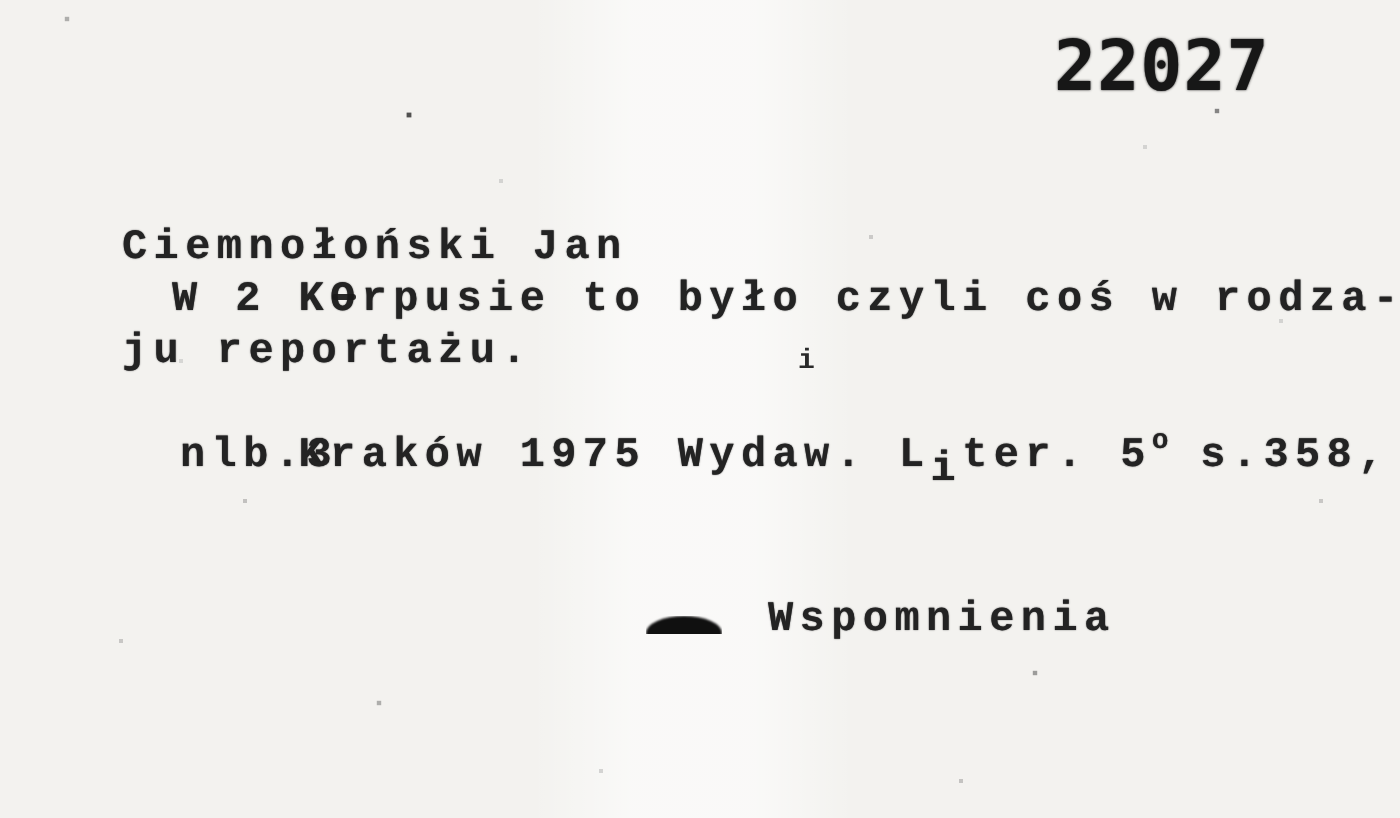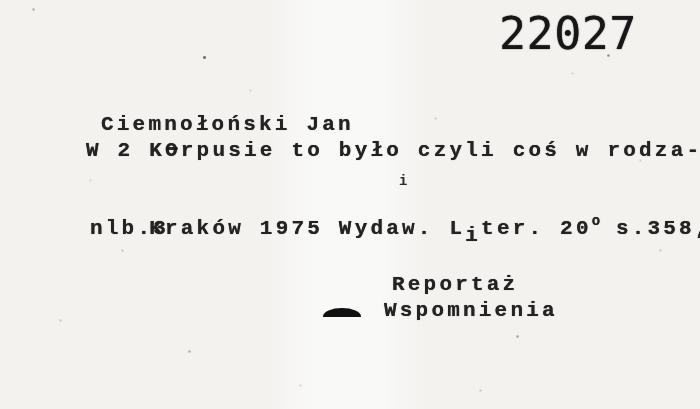--- a/index.html
+++ b/index.html
@@ -21,24 +21,24 @@
     font-size:21px;
     line-height:26px;
     letter-spacing:3.2px;
     color:#232323;
     text-shadow:0 0 0.7px rgba(30,30,30,0.85);
     white-space:pre;
   }
   
   .stamp{
     position:absolute;
-    left:499px; top:10px;
+    left:527px; top:10px;
     font-family:"DejaVu Sans Mono",monospace;
-    font-weight:normal;
-    font-size:45px;
+    font-weight:bold;
+    font-size:35px;
     line-height:48px;
     letter-spacing:0.5px;
     color:#171717;
     text-shadow:0 0 1.2px rgba(10,10,10,0.9);
     white-space:pre;
   }
   .sub-i{position:relative; top:7px;}
   .sup-o{position:relative; top:-9px; font-size:14px; letter-spacing:0;}
   .stray-i{
     position:absolute; left:399px; top:174px;
@@ -87,35 +87,35 @@
 </style>
 </head>
 <body>
 
 <div class="card">
 
   <div class="speckles"></div>
 
   <div class="stamp">22027</div>
 
-  <div class="tw" style="left:61px; top:112px;margin-left:40px;">Ciemnołoński Jan</div>
+  <div class="tw" style="left:61px; top:112px;">Ciemnołoński Jan</div>
 
   <div class="tw" style="left:86px; top:138px;">W 2 KOrpusie to było czyli coś w rodza-</div>
   <div class="overstrike"></div>
 
+  <div class="tw" style="left:61px; top:164px;">ju reportażu.</div>
 
   <div class="tw" style="left:86px; top:190px;">
-    <span>Kraków 1975 Wydaw. L</span><span class="sub-i">i</span><span>ter. 20</span><span class="sup-o">o</span><span> s.358,</span>
+    <span>Kraków 1975 Wydaw. L</span><span class="sub-i">i</span><span>ter. 5</span><span class="sup-o">o</span><span> s.358,</span>
   </div>
 
   <div class="stray-i">i</div>
 
   <div class="tw" style="left:90px; top:216px;">nlb.3</div>
 
-  <div class="tw" style="left:392px; top:272px;">Reportaż</div>
 
   <div class="tw" style="left:384px; top:298px;text-align:right;">Wspomnienia</div>
 
   <div class="smudge">
     <div class="blob"></div>
   </div>
 
 </div>
 
 </body></html>

